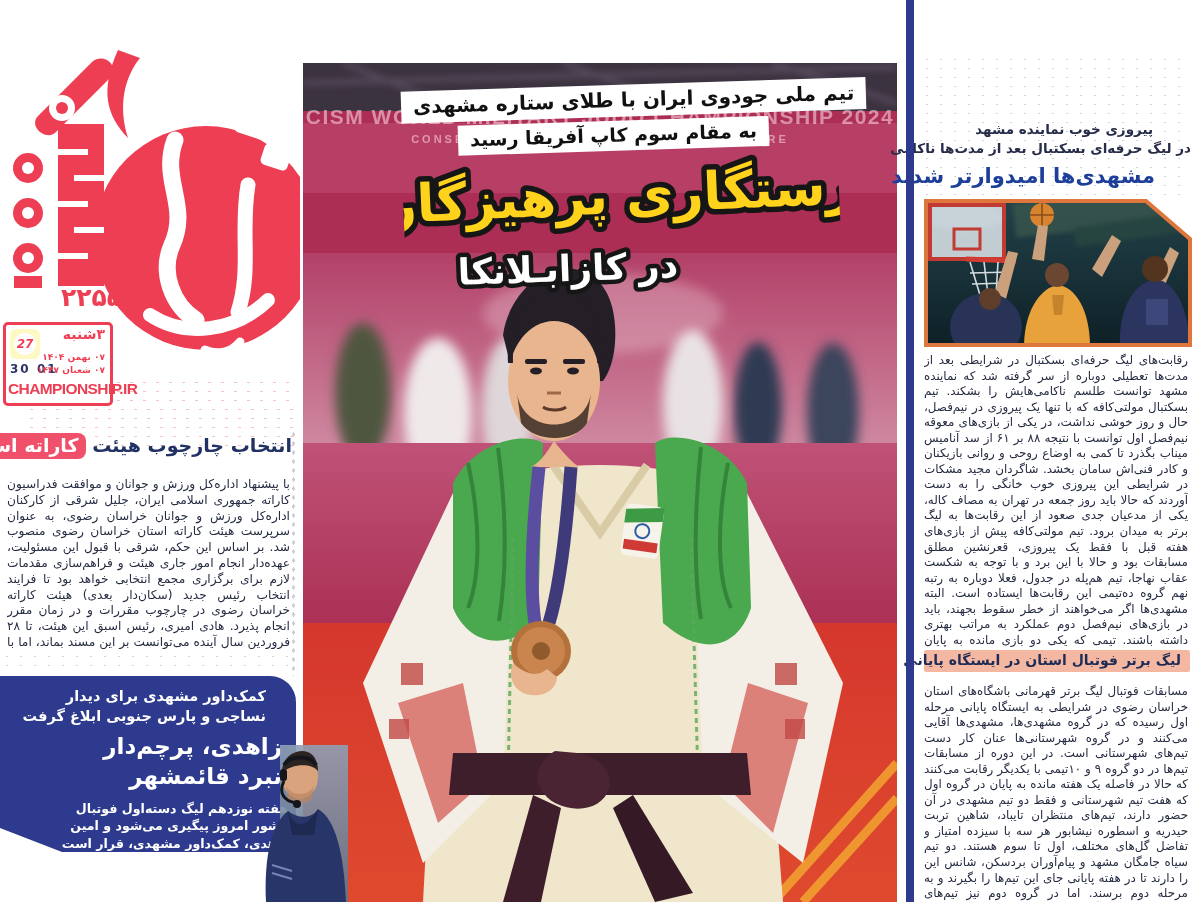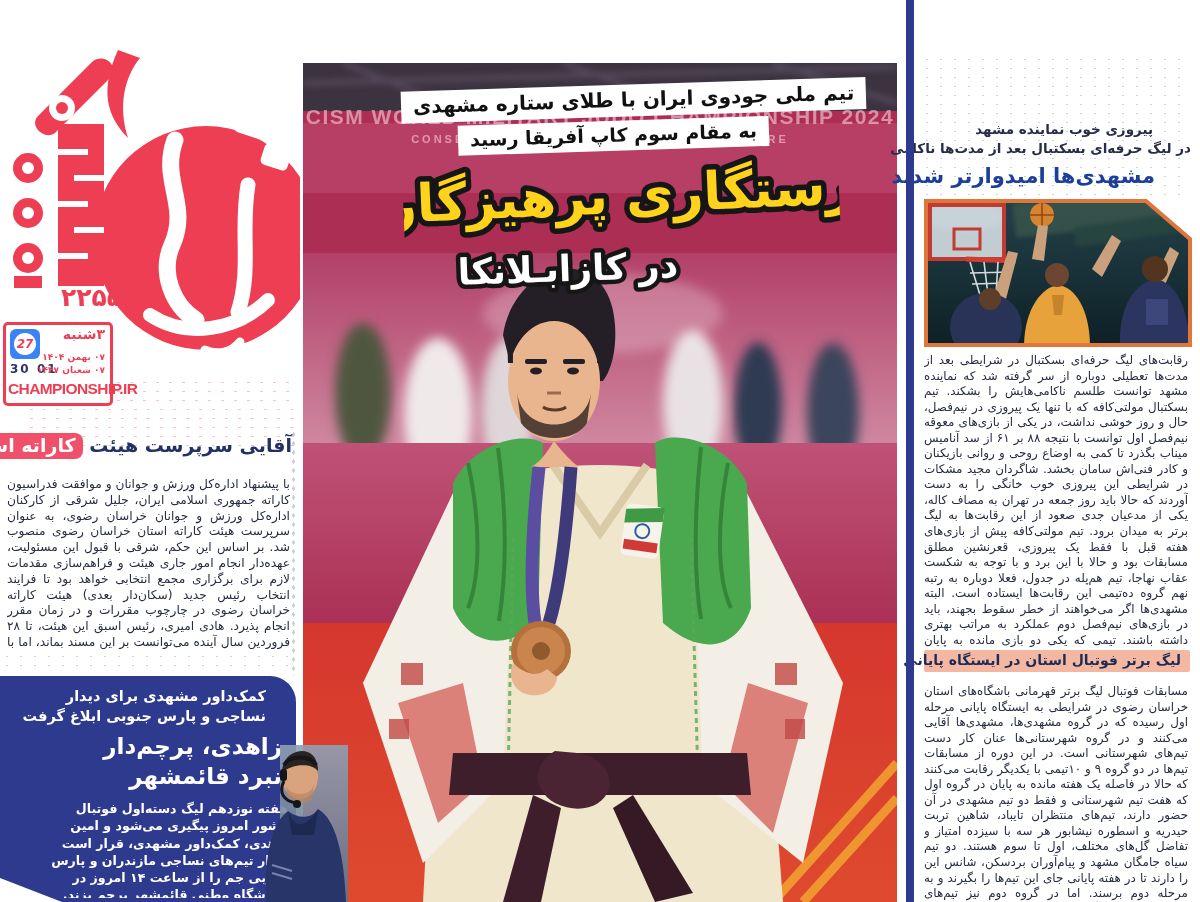--- a/index.html
+++ b/index.html
@@ -7,21 +7,21 @@
         font-family:"DejaVu Sans",sans-serif;}
   .abs{position:absolute;}
   
   .dots-blue{background-image:radial-gradient(#c7d6e4 1.1px,transparent 1.2px);background-size:14px 9px;}
   .dots-pink{background-image:radial-gradient(#f3c4cc 1.1px,transparent 1.2px);background-size:13px 9px;}
   .dots-grey-v{background-image:radial-gradient(#c9ccd6 1.1px,transparent 1.2px);background-size:5px 9px;}
   
   .issue-no{color:#ee3e53;font-weight:bold;font-size:25px;letter-spacing:13px;direction:rtl;}
   .datebox{border:3px solid #ee3e53;border-radius:5px;background:#fff;}
   .weekday{color:#ee3e53;font-weight:bold;font-size:14px;text-align:right;direction:rtl;line-height:1;}
-  .gday-sq{background:#3b82f6;border-radius:6px;width:30px;height:30px;display:flex;align-items:center;justify-content:center;}
+  .gday-sq{background:#fef9c3;border-radius:6px;width:30px;height:30px;display:flex;align-items:center;justify-content:center;}
   .gday-cir{background:#fff;border-radius:50%;width:22px;height:22px;color:#ee3e53;font-weight:bold;font-size:12px;
             display:flex;align-items:center;justify-content:center;font-style:italic;}
   .gdate2{color:#2c3467;font-weight:bold;font-size:12px;letter-spacing:2px;}
   .dline{color:#ee3e53;font-weight:bold;font-size:9px;direction:rtl;text-align:right;line-height:13px;white-space:nowrap;}
   .site{color:#ee3e53;font-weight:bold;font-size:15.5px;letter-spacing:-0.6px;font-family:"Liberation Sans",sans-serif;}
   
   .karate-head{direction:rtl;text-align:right;font-weight:bold;font-size:19px;color:#223163;white-space:nowrap;}
   .karate-head .bub{background:#f0506a;color:#fff;border-radius:8px;padding:1px 7px 3px;position:relative;display:inline-block;}
   .karate-head .bub:after{content:"";position:absolute;left:8px;bottom:-7px;border:7px solid transparent;border-top-color:#f0506a;border-left-width:3px;}
   .body-txt{direction:rtl;text-align:justify;text-align-last:right;color:#262c42;overflow:hidden;}
@@ -107,27 +107,27 @@
     <div class="abs gday-sq" style="left:4px;top:4px;">
       <div class="gday-cir">27</div>
     </div>
     <div class="abs gdate2" style="left:4px;top:37px;">30 01</div>
     <div class="abs dline" style="right:5px;top:26px;">۰۷ بهمن ۱۴۰۴</div>
     <div class="abs dline" style="right:5px;top:39px;">۰۷ شعبان ۱۴۴۷</div>
     <div class="abs site" style="left:2px;top:55px;width:100px;text-align:center;">CHAMPIONSHIP.IR</div>
   </div>
 
   <div class="abs karate-head" style="right:908px;top:433px;width:292px;z-index:1;">
-    <span>آقایی سرپرست هیئت</span>
+    <span>انتخاب چارچوب هیئت</span>
     <span class="bub">کاراته استان</span>
     
   </div>
   <div class="abs body-txt karate-body" style="left:7px;top:477px;width:283px;height:172px;z-index:1;">با پیشنهاد اداره‌کل ورزش و جوانان و موافقت فدراسیون کاراته جمهوری اسلامی ایران، جلیل شرقی از کارکنان اداره‌کل ورزش و جوانان خراسان رضوی، به عنوان سرپرست هیئت کاراته استان خراسان رضوی منصوب شد. بر اساس این حکم، شرقی با قبول این مسئولیت، عهده‌دار انجام امور جاری هیئت و فراهم‌سازی مقدمات لازم برای برگزاری مجمع انتخابی خواهد بود تا فرایند انتخاب رئیس جدید (سکان‌دار بعدی) هیئت کاراته خراسان رضوی در چارچوب مقررات و در زمان مقرر انجام پذیرد. هادی امیری، رئیس اسبق این هیئت، تا ۲۸ فروردین سال آینده می‌توانست بر این مسند بماند، اما با نظر اداره‌کل در فاصله دو ماه تا پایان دوران ریاستش کنار گذاشته شد تا سرپرست، شرایط برگزاری انتخابات را فراهم کند.</div>
 
-  <div class="abs bluebox" style="left:0;top:676px;width:296px;height:226px;z-index:4;">
+  <div class="abs bluebox" style="left:0;top:676px;width:296px;height:176px;z-index:4;">
     <div class="abs bb-kicker" style="right:30px;top:10px;">کمک‌داور مشهدی برای دیدار</div>
     <div class="abs bb-head" style="right:14px;top:56px;">زاهدی، پرچم‌دار</div>
     <div class="abs bb-kicker" style="right:30px;top:30px;">نساجی و پارس جنوبی ابلاغ گرفت</div>
     <div class="abs bb-head" style="right:14px;top:86px;">نبرد قائمشهر</div>
     <div class="abs bb-body" style="right:8px;top:124px;width:250px;height:98px;overflow:hidden;">هفته نوزدهم لیگ دسته‌اول فوتبال کشور امروز پیگیری می‌شود و امین زاهدی، کمک‌داور مشهدی، قرار است دیدار تیم‌های نساجی مازندران و پارس جنوبی جم را از ساعت ۱۴ امروز در ورزشگاه وطنی قائمشهر پرچم بزند. این دیدار یکی از حساس‌ترین</div>
     <div class="abs wedge" style="left:0;bottom:0;"></div>
   </div>
 
   <svg class="abs" style="left:228px;top:745px;z-index:6;" width="120" height="157" viewBox="0 0 120 157">
     <defs>

